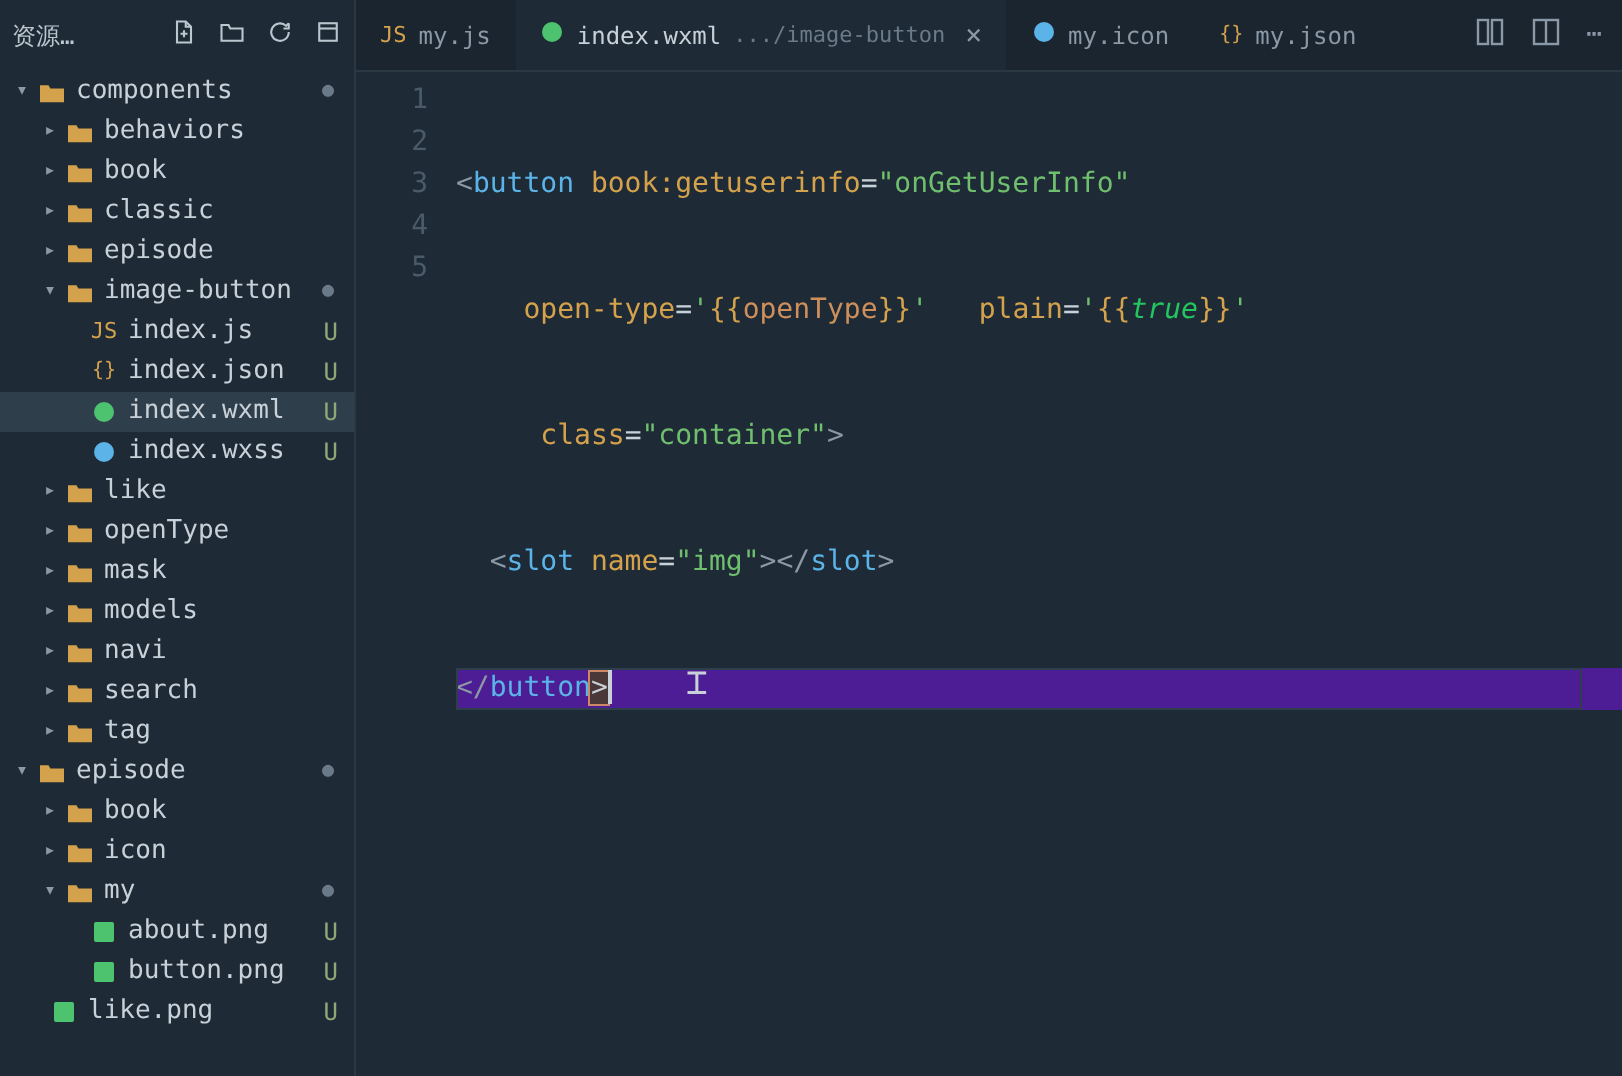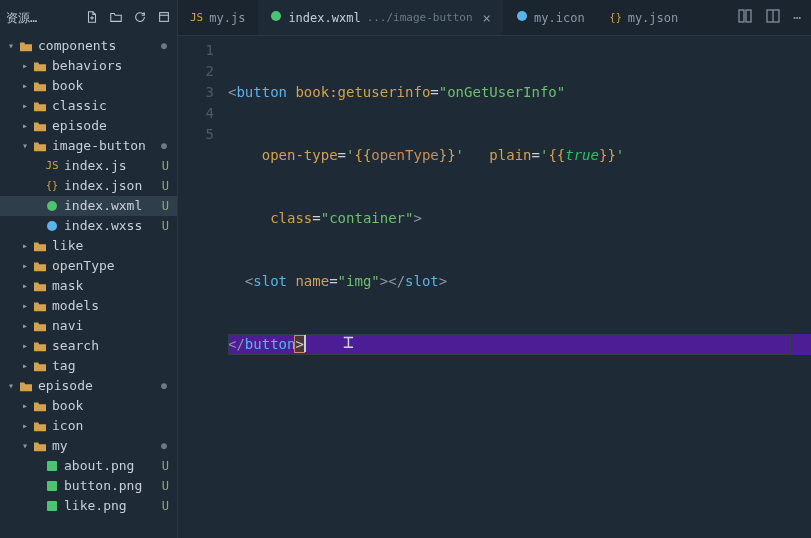--- a/index.html
+++ b/index.html
@@ -354,21 +354,21 @@
         </div>
       <div class="tree-row" style="padding-left:44px;position:relative">
           <span class="icon img-icon">
             <svg width="12" height="12" viewBox="0 0 12 12" fill="#4ec36f">
               <rect x="1" y="1" width="10" height="10" rx="1"></rect>
             </svg>
           </span>
           <span class="label">button.png</span>
           <span class="status">U</span>
         </div>
-      <div class="tree-row" style="padding-left:44px;position:relative">
+      <div class="tree-row" style="padding-left:24px;position:relative">
           <span class="icon img-icon">
             <svg width="12" height="12" viewBox="0 0 12 12" fill="#4ec36f">
               <rect x="1" y="1" width="10" height="10" rx="1"></rect>
             </svg>
           </span>
           <span class="label">like.png</span>
           <span class="status">U</span>
         </div>
     </div>
   </div>

